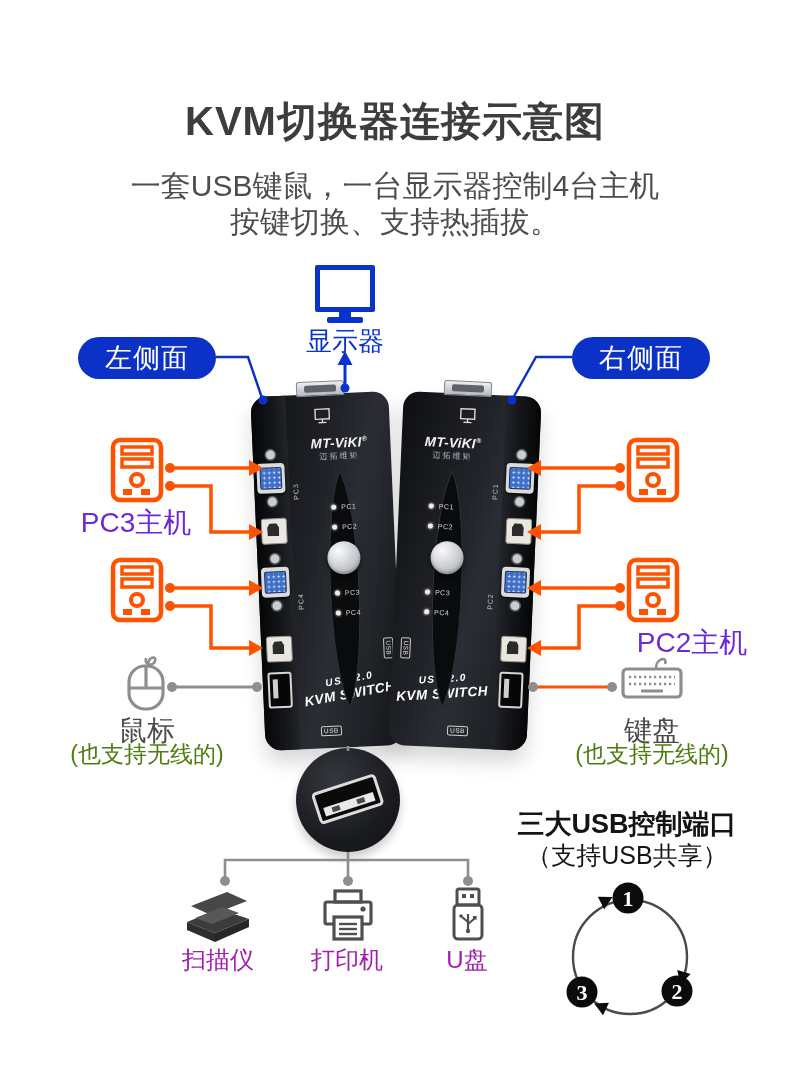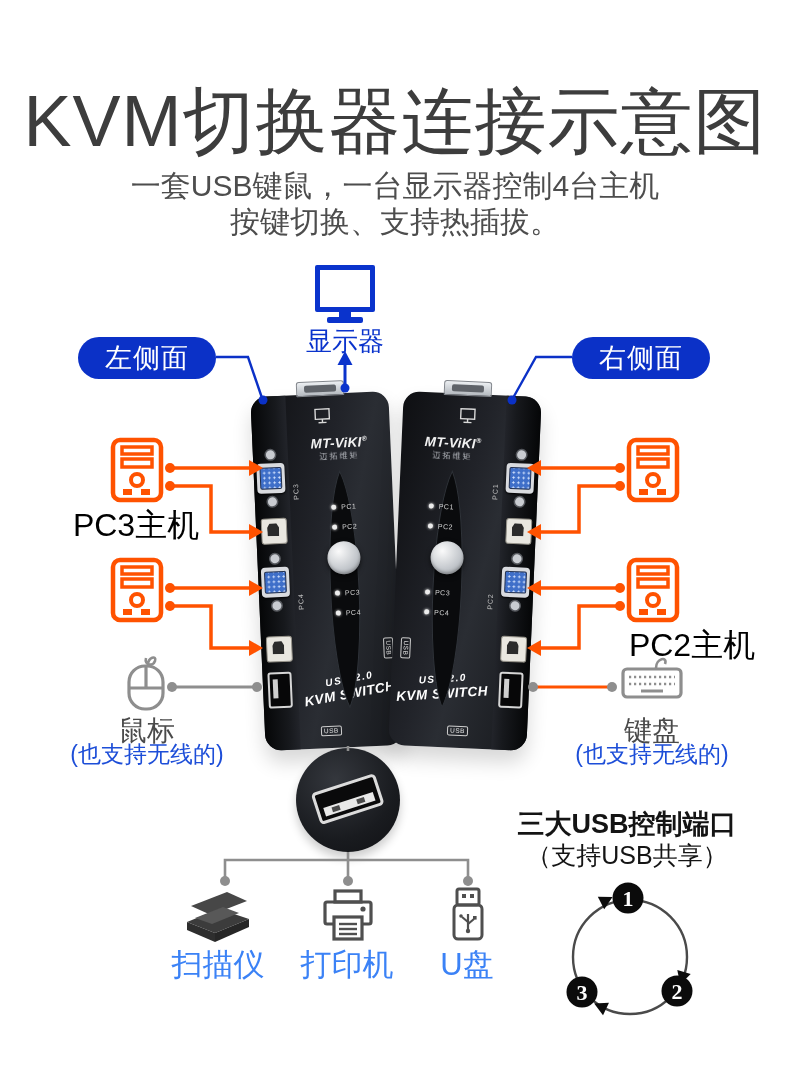--- a/index.html
+++ b/index.html
@@ -2,39 +2,39 @@
 <html><head>
 <meta charset="utf-8">
 <style>
   html,body{margin:0;padding:0;background:#fff;}
   .stage{position:relative;width:790px;height:1076px;background:#fff;overflow:hidden;
          font-family:"Liberation Sans","DejaVu Sans",sans-serif;}
   .abs{position:absolute;}
   .ctr{text-align:center;}
 
   
-  .title{left:0;right:0;top:86px;font-size:72px;line-height:70px;color:#3d3d3d;
-         font-weight:400;letter-spacing:1px;}
+  .title{left:0;right:0;top:86px;font-size:40px;line-height:70px;color:#3d3d3d;
+         font-weight:700;letter-spacing:1px;}
   .sub{left:0;right:0;color:#4d4d4d;font-size:30px;line-height:36px;font-weight:400;}
 
   
   .mon-screen{left:315px;top:265px;width:50px;height:37px;border:5px solid #0a33cc;border-radius:2px;}
   .mon-neck{left:339px;top:309px;width:12px;height:8px;background:#0a33cc;}
   .mon-base{left:327px;top:317px;width:36px;height:6px;background:#0a33cc;border-radius:2px;}
   .mon-label{left:275px;top:324px;width:140px;font-size:26px;color:#0a33cc;}
 
   
   .pill{width:138px;height:42px;background:#0b31c7;border-radius:21px;color:#fff;
         font-size:27px;line-height:42px;text-align:center;letter-spacing:1px;z-index:6;}
 
   
-  .pclab{width:140px;font-size:32px;color:#000000;z-index:6;}
+  .pclab{width:140px;font-size:28px;color:#6d28d9;z-index:6;}
   .graylab{width:140px;font-size:28px;color:#4a4a4a;z-index:6;}
-  .graynote{width:200px;font-size:23px;color:#1d4ed8;z-index:6;}
-  .devlab{width:140px;font-size:31px;color:#3b82f6;z-index:6;}
+  .graynote{width:200px;font-size:23px;color:#4d7c0f;z-index:6;}
+  .devlab{width:140px;font-size:24px;color:#a21caf;z-index:6;}
   .sharetitle{left:505px;top:806px;width:244px;font-size:27px;font-weight:700;color:#141414;}
   .sharesub{left:505px;top:839px;width:244px;font-size:25px;color:#141414;}
 
   
   .dev{position:absolute;width:138px;height:354px;border-radius:16px;z-index:2;
        background:linear-gradient(103deg,#0e0f12 0%,#212329 42%,#2a2d33 58%,#16181c 100%);
        box-shadow:0 12px 20px rgba(0,0,0,.16);}
   .dev.left{left:258px;top:394px;transform:rotate(-2.5deg);}
   .dev.right{left:396px;top:394px;transform:rotate(2.5deg);}
   .strip{position:absolute;top:0;bottom:0;width:35px;}

